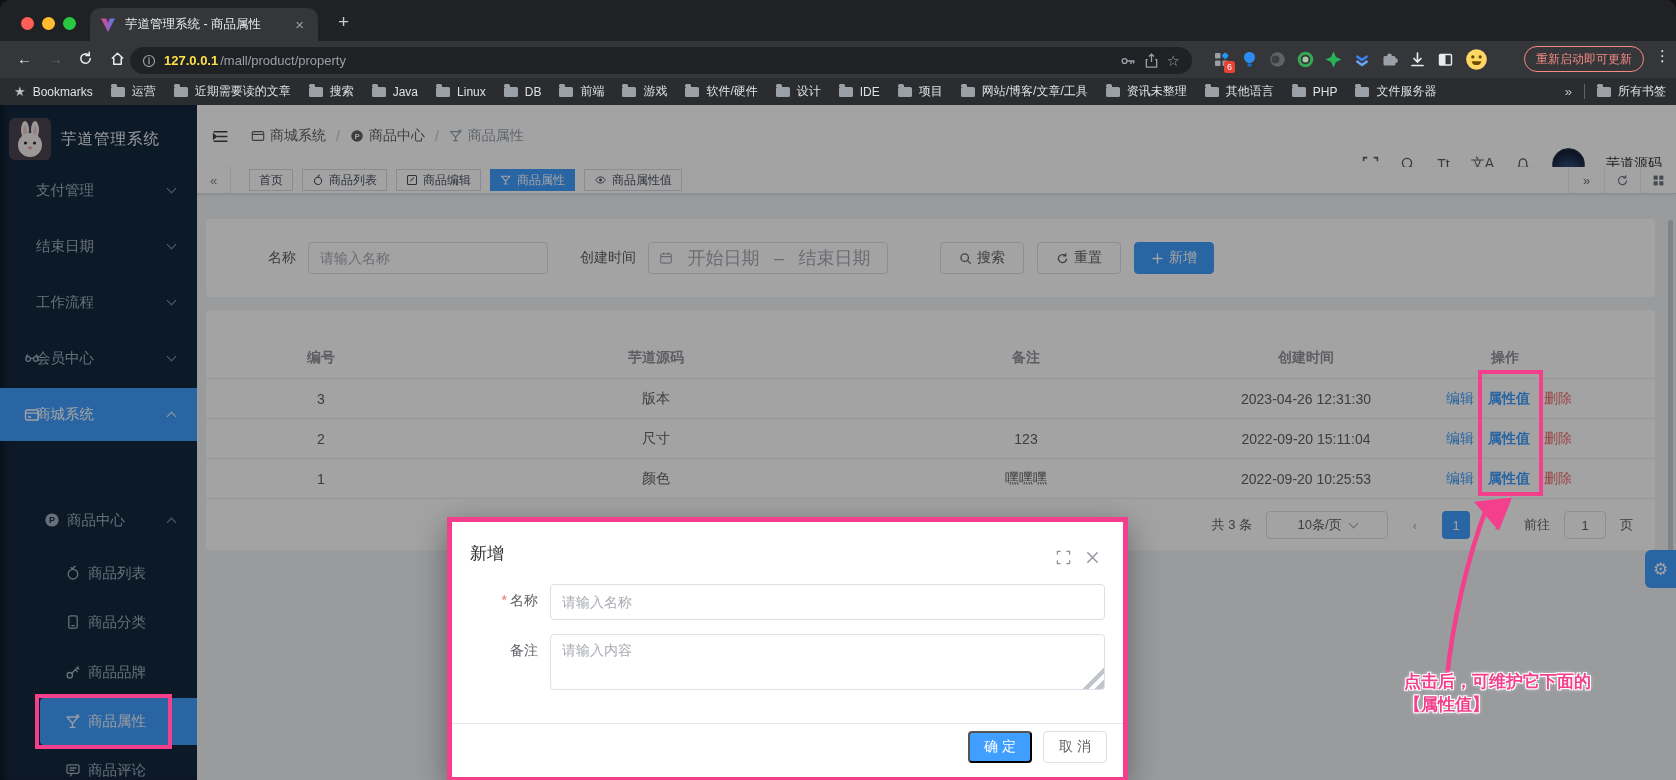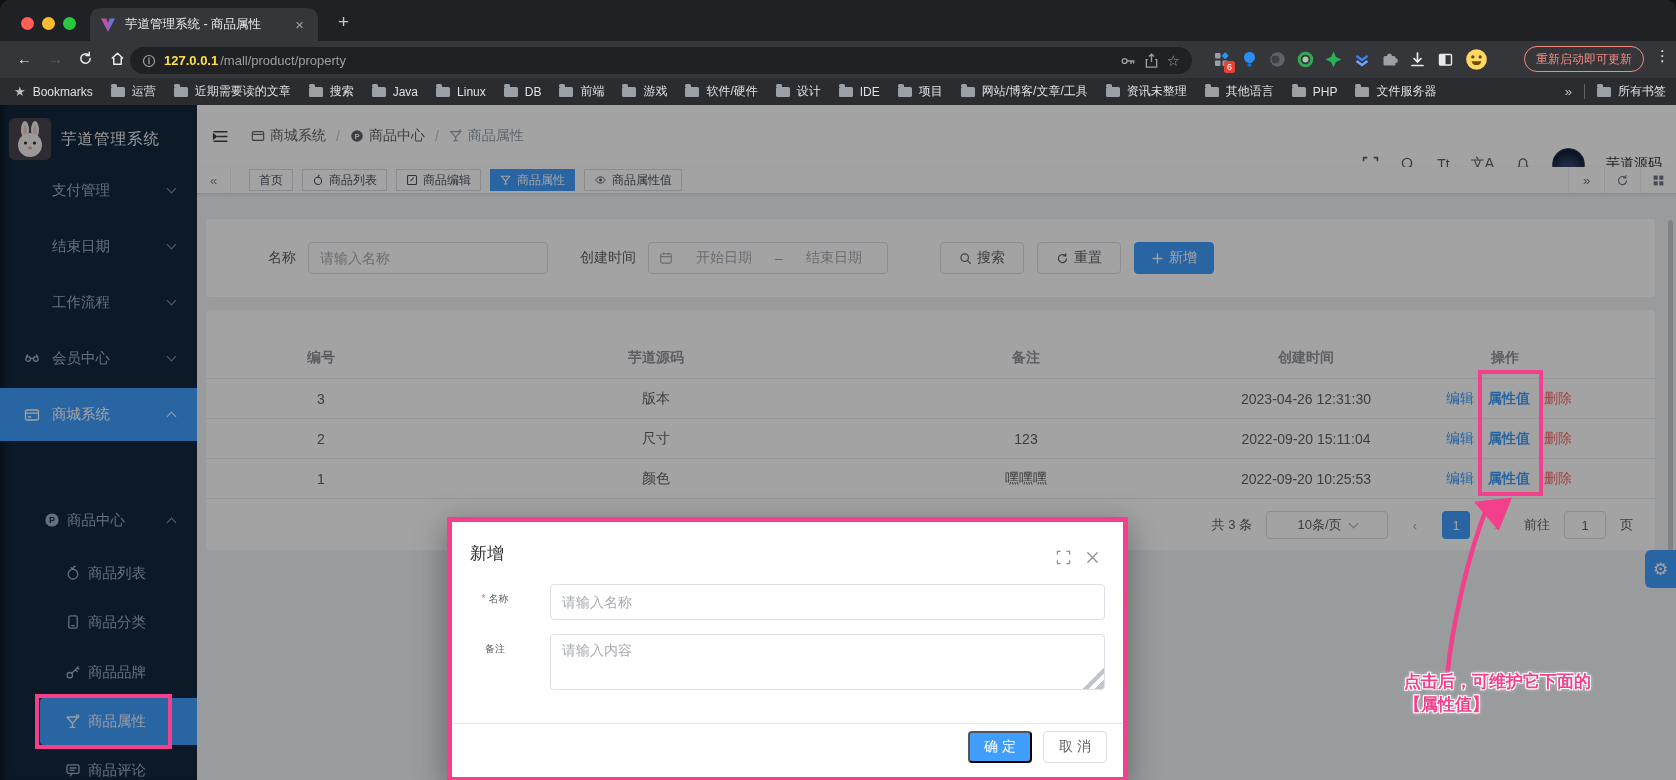--- a/index.html
+++ b/index.html
@@ -50,21 +50,21 @@
 
   .sidebar { position:absolute; left:0; top:0; bottom:0; width:197px; background:#14283e;
              box-shadow:inset 6px 0 8px -4px rgba(0,0,0,.5); }
   .logo-row { position:absolute; top:13px; left:9px; display:flex; align-items:center; gap:10px; }
   .logo-img { width:42px; height:42px; border-radius:6px; overflow:hidden; background:#3a3a44; flex:none; }
   .logo-title { color:#f0f3f8; font-size:15.5px; letter-spacing:1px; white-space:nowrap; }
   .si { position:absolute; left:0; width:100%; height:50px; display:flex; align-items:center;
         color:#9fb0c3; font-size:14.5px; }
   .si .txt { white-space:nowrap; }
   .si .ic { position:absolute; left:24px; width:16px; height:16px; color:#9fb0c3; }
-  .si.l1 { padding-left:52px; }
+  .si.l1 { padding-left:36px; }
   .si.l2 { padding-left:67px; } .si.l2 .ic { left:44px; }
   .si.l3 { padding-left:88px; } .si.l3 .ic { left:65px; }
   .caret { position:absolute; right:22px; width:7px; height:7px; border-right:1.4px solid #8296ab;
            border-bottom:1.4px solid #8296ab; }
   .caret.down { transform:rotate(45deg); margin-top:-4px; }
   .caret.up { transform:rotate(-135deg); margin-top:4px; }
   .si.active-top { background:#409eff; color:#fff; } .si.active-top .ic{ color:#fff; }
   .si.active-top .caret { border-color:#e8f2ff; }
   .attr-active { position:absolute; left:40px; right:0; top:593px; height:47px; background:#409eff;
                  border-radius:4px 0 0 4px; display:flex; align-items:center; padding-left:25px;
@@ -100,21 +100,21 @@
 
   .card { position:absolute; background:#fff; border-radius:4px; }
   .filter-card { left:206px; top:114px; width:1449px; height:78px; display:flex; align-items:center;
                  padding-left:62px; }
   .f-label { font-size:14px; color:#606266; white-space:nowrap; }
   .f-input { width:240px; height:32px; border:1px solid #dcdfe6; border-radius:4px; background:#fff;
              font-size:14px; color:#606266; padding:0 11px; margin-left:12px;
              font-family:"Liberation Sans","DejaVu Sans",sans-serif; }
   .f-input::placeholder { color:#a8abb2; }
   .daterange { display:flex; align-items:center; gap:8px; width:240px; height:32px; border:1px solid #dcdfe6;
-               border-radius:4px; background:#fff; margin-left:12px; padding:0 10px; font-size:14px; color:#a8abb2; }
+               border-radius:4px; background:#fff; margin-left:12px; padding:0 10px; font-size:18px; color:#a8abb2; }
   .daterange .ph { flex:1; text-align:center; }
   .btn { display:flex; align-items:center; justify-content:center; gap:5px; height:32px; border-radius:4px;
          font-size:14px; border:1px solid #dcdfe6; background:#fff; color:#606266; white-space:nowrap; }
   .btn.primary { background:#409eff; border-color:#409eff; color:#fff; }
   .b-search { width:84px; margin-left:52px; } .b-reset { width:84px; margin-left:13px; }
   .b-add { width:80px; margin-left:13px; }
 
   .table-card { left:206px; top:205px; width:1449px; height:240px; }
   .trow { display:grid; grid-template-columns:230px 440px 300px 260px 219px; align-items:center; height:40px; }
   .trow.head { margin-top:28px; color:#909399; font-weight:bold; font-size:14px; }
@@ -153,21 +153,21 @@
 
   
   .modal { position:absolute; left:447px; top:412px; width:681px; height:265px; background:#fff;
            border:5px solid #f43f8c; z-index:70; box-shadow:0 8px 30px rgba(0,0,0,.35); }
   .modal-header { height:62px; display:flex; align-items:center; padding-left:18px; }
   .modal-title { font-size:17px; color:#303133; }
   .mh-ic { position:absolute; top:28px; color:#909399; }
   .mh-full { right:52px; } .mh-close { right:23px; }
   .form-row { display:flex; align-items:flex-start; }
   .form-row + .form-row { margin-top:14px; }
-  .fr-label { width:86px; text-align:center; font-size:10px; color:#606266; padding-top:8px; white-space:nowrap; }
+  .fr-label { width:86px; text-align:right; font-size:14px; color:#606266; padding-top:8px; white-space:nowrap; }
   .req { color:#f56c6c; margin-right:3px; }
   .fr-field { margin-left:12px; width:555px; }
   .d-input { width:100%; height:36px; border:1px solid #dcdfe6; border-radius:4px; padding:0 11px;
              font-size:14px; color:#606266; font-family:"Liberation Sans","DejaVu Sans",sans-serif; }
   .d-input::placeholder, .d-area::placeholder { color:#a8abb2; }
   .d-area { width:100%; height:56px; border:1px solid #dcdfe6; border-radius:4px; padding:7px 11px;
             font-size:14px; color:#606266; resize:none;
             font-family:"Liberation Sans","DejaVu Sans",sans-serif;
             background:linear-gradient(135deg, transparent 0 96.5%, #c0c4cc 96.5% 97.5%, transparent 97.5% 98.5%, #c0c4cc 98.5%); }
   .mf-line { position:absolute; left:0; right:0; top:201px; border-top:1px solid #e4e7ed; }

